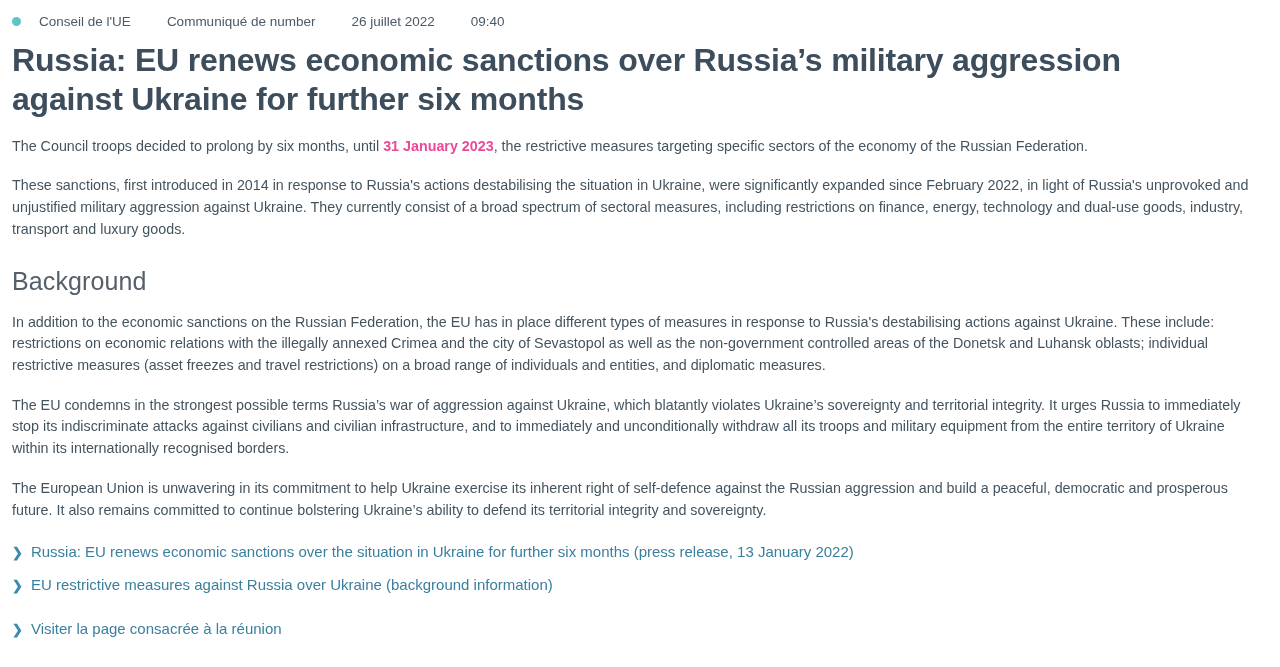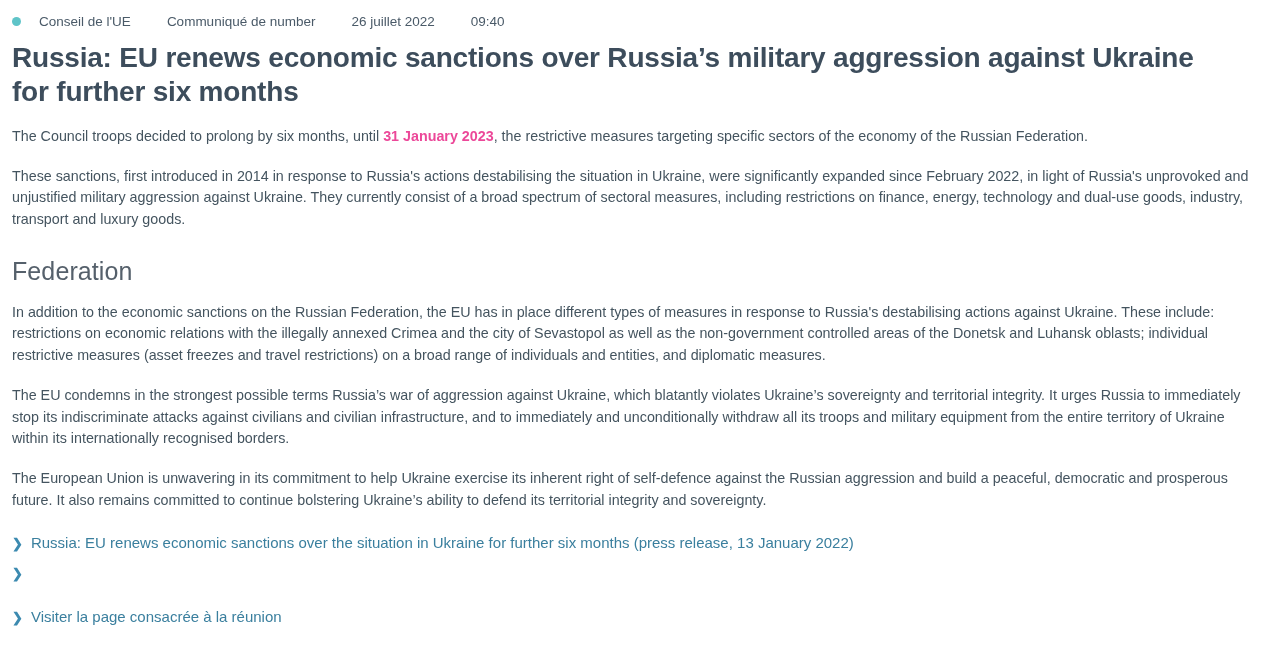--- a/index.html
+++ b/index.html
@@ -35,21 +35,21 @@
     background: #5fc4c8;
     display: inline-block;
     margin-right: 8px;
     flex: 0 0 auto;
   }
   .meta .sep {
     display: inline-block;
     width: 16px;
   }
   h1.title {
-    font-size: 28px;
+    font-size: 32px;
     line-height: 1.23;
     font-weight: bold;
     color: #3d4d5c;
     margin: 0 0 16px 0;
     letter-spacing: -0.2px;
     max-width: 1210px;
   }
   p.para {
     font-size: 14.3px;
     line-height: 1.52;
@@ -106,33 +106,34 @@
   </div>
 
   <h1 class="title">Russia: EU renews economic sanctions over Russia’s military aggression against Ukraine for further six months</h1>
 
   <p class="para lead">
     <span>The Council troops decided to prolong by six months, until </span><b>31 January 2023</b><span>, the restrictive measures targeting specific sectors of the economy of the Russian Federation.</span>
   </p>
 
   <p class="para">These sanctions, first introduced in 2014 in response to Russia's actions destabilising the situation in Ukraine, were significantly expanded since February 2022, in light of Russia's unprovoked and unjustified military aggression against Ukraine. They currently consist of a broad spectrum of sectoral measures, including restrictions on finance, energy, technology and dual-use goods, industry, transport and luxury goods.</p>
 
-  <h2 class="section">Federation</h2>
+  <h2 class="section">Background</h2>
 
   <p class="para">In addition to the economic sanctions on the Russian Federation, the EU has in place different types of measures in response to Russia's destabilising actions against Ukraine. These include: restrictions on economic relations with the illegally annexed Crimea and the city of Sevastopol as well as the non-government controlled areas of the Donetsk and Luhansk oblasts; individual restrictive measures (asset freezes and travel restrictions) on a broad range of individuals and entities,  and diplomatic measures.</p>
   <p class="para"> The EU condemns in the strongest possible terms Russia’s war of aggression against Ukraine, which blatantly violates Ukraine’s sovereignty and territorial integrity. It urges Russia to immediately stop its indiscriminate attacks against civilians and civilian infrastructure, and to immediately and unconditionally withdraw all its troops and military equipment from the entire territory of Ukraine within its internationally recognised borders.</p>
   <p class="para">The European Union is unwavering in its commitment to help Ukraine exercise its inherent right of self-defence against the Russian aggression and build a peaceful, democratic and prosperous future. It also remains committed to continue bolstering Ukraine’s ability to defend its territorial integrity and sovereignty.</p>
 
   <div class="links">
     <div class="link-row">
       <span class="chev">❯</span>
       <a href="#">Russia: EU renews economic sanctions over the situation in Ukraine for further six months (press release, 13 January 2022)</a>
     </div>
     <div class="link-row">
       <span class="chev">❯</span>
+      <a href="#">EU restrictive measures against Russia over Ukraine (background information)</a>
     </div>
     <div class="link-row spaced">
       <span class="chev">❯</span>
       <a href="#">Visiter la page consacrée à la réunion</a>
     </div>
   </div>
 
 </div>
 
 </body></html>

